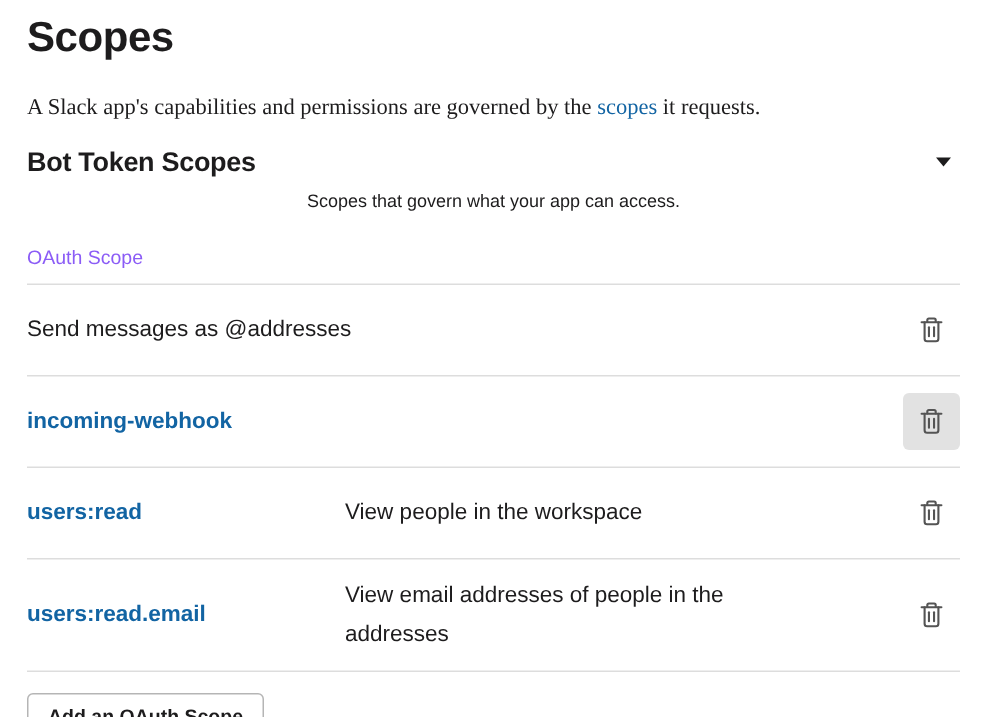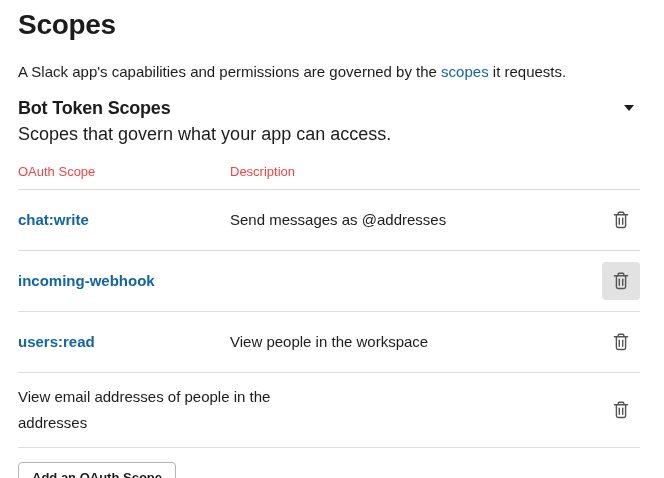--- a/index.html
+++ b/index.html
@@ -18,20 +18,21 @@
     font-size: 28px;
     line-height: 34px;
     font-weight: 700;
     margin: 0;
     letter-spacing: -0.3px;
   }
   .intro {
     font-size: 15px;
     line-height: 22px;
     margin: 19px 0 0 0;
+    font-family: Liberation Serif, serif;
   }
   .link {
     color: #1264a3;
     text-decoration: none;
     cursor: pointer;
   }
 
   .section-header {
     display: flex;
     justify-content: space-between;
@@ -48,31 +49,32 @@
   .caret {
     width: 0;
     height: 0;
     border-left: 5px solid transparent;
     border-right: 5px solid transparent;
     border-top: 6px solid #1d1c1d;
     cursor: pointer;
     margin-right: 6px;
   }
   .subtitle {
-    font-size: 18px;
+    font-size: 12px;
     line-height: 22px;
     margin: 4px 0 0 0;
+    text-align: center;
   }
 
   .scopes-table { margin-top: 18px; }
   .thead {
     display: flex;
     font-size: 13px;
     line-height: 18px;
-    color: #ef4444;
+    color: #8b5cf6;
     padding-bottom: 8px;
     border-bottom: 1px solid #dddddd;
   }
   .col-scope { width: 212px; flex-shrink: 0; }
   .col-desc  { width: 310px; flex-shrink: 0; }
   .col-action {
     flex: 1;
     display: flex;
     justify-content: flex-end;
     align-items: center;
@@ -131,28 +133,24 @@
 
   <div class="section-header">
     <h2 class="section-title">Bot Token Scopes</h2>
     <span class="caret"></span>
   </div>
   <p class="subtitle">Scopes that govern what your app can access.</p>
 
   <div class="scopes-table">
     <div class="thead">
       <div class="col-scope">OAuth Scope</div>
-      <div class="col-desc">Description</div>
       <div class="col-action"></div>
     </div>
     <div id="rows">
   <div class="trow">
-    <div class="col-scope">
-      <a class="link scope-link" href="#">chat:write</a>
-    </div>
     <div class="col-desc">Send messages as @addresses</div>
     <div class="col-action">
       <button class="trash-btn">
         <svg width="16" height="18" viewBox="0 0 16 18" fill="none" stroke="#545454" stroke-width="1.4" stroke-linecap="round" stroke-linejoin="round">
           <path d="M5.2 3.6 V2.3 a1 1 0 0 1 1 -1 h3.6 a1 1 0 0 1 1 1 V3.6"></path>
           <line x1="1.4" y1="3.8" x2="14.6" y2="3.8"></line>
           <path d="M3.4 3.8 v11 a1.7 1.7 0 0 0 1.7 1.7 h5.8 a1.7 1.7 0 0 0 1.7 -1.7 v-11"></path>
           <line x1="6.3" y1="7.2" x2="6.3" y2="13.2"></line>
           <line x1="9.7" y1="7.2" x2="9.7" y2="13.2"></line>
         </svg>
@@ -189,20 +187,23 @@
           <line x1="1.4" y1="3.8" x2="14.6" y2="3.8"></line>
           <path d="M3.4 3.8 v11 a1.7 1.7 0 0 0 1.7 1.7 h5.8 a1.7 1.7 0 0 0 1.7 -1.7 v-11"></path>
           <line x1="6.3" y1="7.2" x2="6.3" y2="13.2"></line>
           <line x1="9.7" y1="7.2" x2="9.7" y2="13.2"></line>
         </svg>
       </button>
     </div>
   </div>
 
   <div class="trow">
+    <div class="col-scope">
+      <a class="link scope-link" href="#">users:read.email</a>
+    </div>
     <div class="col-desc">View email addresses of people in the addresses</div>
     <div class="col-action">
       <button class="trash-btn">
         <svg width="16" height="18" viewBox="0 0 16 18" fill="none" stroke="#545454" stroke-width="1.4" stroke-linecap="round" stroke-linejoin="round">
           <path d="M5.2 3.6 V2.3 a1 1 0 0 1 1 -1 h3.6 a1 1 0 0 1 1 1 V3.6"></path>
           <line x1="1.4" y1="3.8" x2="14.6" y2="3.8"></line>
           <path d="M3.4 3.8 v11 a1.7 1.7 0 0 0 1.7 1.7 h5.8 a1.7 1.7 0 0 0 1.7 -1.7 v-11"></path>
           <line x1="6.3" y1="7.2" x2="6.3" y2="13.2"></line>
           <line x1="9.7" y1="7.2" x2="9.7" y2="13.2"></line>
         </svg>

